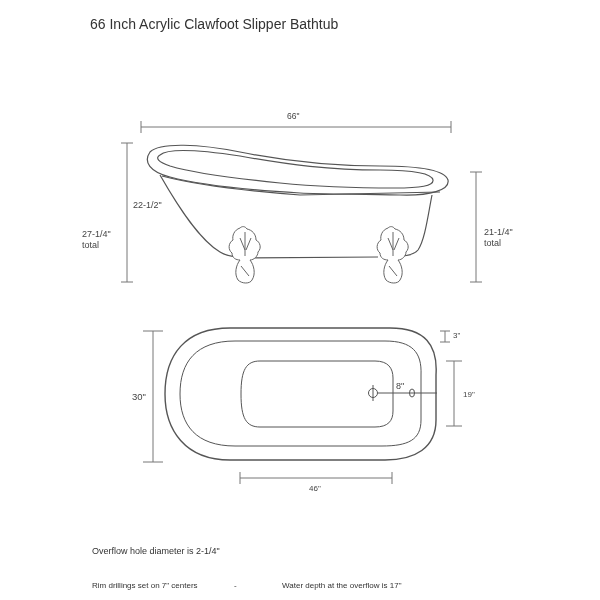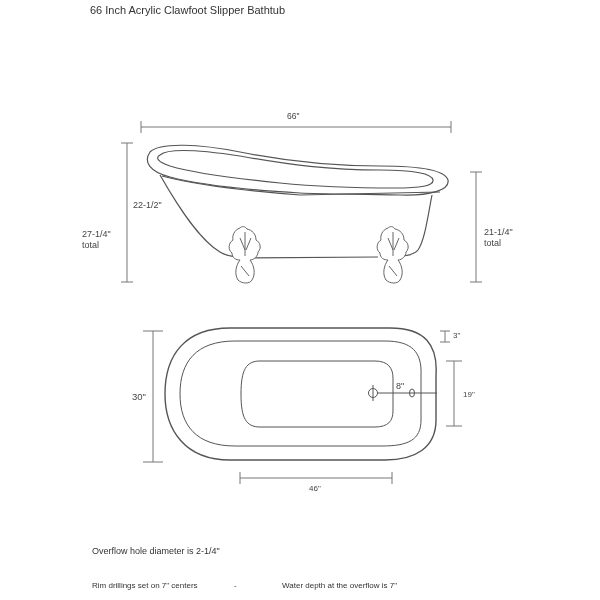--- a/index.html
+++ b/index.html
@@ -1,18 +1,18 @@
 <!DOCTYPE html>
 <html><head>
   <meta charset="utf-8">
   <style>
     html, body { margin: 0; padding: 0; background: #ffffff; }
     body { width: 600px; height: 600px; position: relative; overflow: hidden;
            font-family: "Liberation Sans", sans-serif; color: #333; }
-    .title { position: absolute; left: 90px; top: 4px; font-size: 11px; color: #333; }
+    .title { position: absolute; left: 90px; top: 16px; font-size: 14px; color: #333; }
     .lbl { position: absolute; font-size: 8.5px; color: #444; line-height: 1.25; }
     .note { position: absolute; font-size: 9px; color: #333; }
     svg { position: absolute; left: 0; top: 0; }
   </style>
 </head>
 <body>
 
 <div class="title">66 Inch Acrylic Clawfoot Slipper Bathtub</div>
 
 <svg width="600" height="600" viewBox="0 0 600 600">
@@ -115,13 +115,13 @@
 
 <div class="lbl" style="left:132px; top:391px; font-size:9.5px;">30"</div>
 <div class="lbl" style="left:453px; top:331px; font-size:8px;">3"</div>
 <div class="lbl" style="left:463px; top:390px; font-size:8px;">19"</div>
 <div class="lbl" style="left:396px; top:381px; font-size:9px;">8"</div>
 <div class="lbl" style="left:309px; top:484px; font-size:8px;">46"</div>
 
 <div class="note" style="left:92px; top:546px;">Overflow hole diameter is 2-1/4"</div>
 <div class="note" style="left:92px; top:581px; font-size:8px;">Rim drillings set on 7" centers</div>
 <div class="note" style="left:234px; top:581px; font-size:8px;">-</div>
-<div class="note" style="left:282px; top:581px; font-size:8px;">Water depth at the overflow is 7"</div>
+<div class="note" style="left:282px; top:581px; font-size:8px;">Water depth at the overflow is 17"</div>
 
 </body></html>

